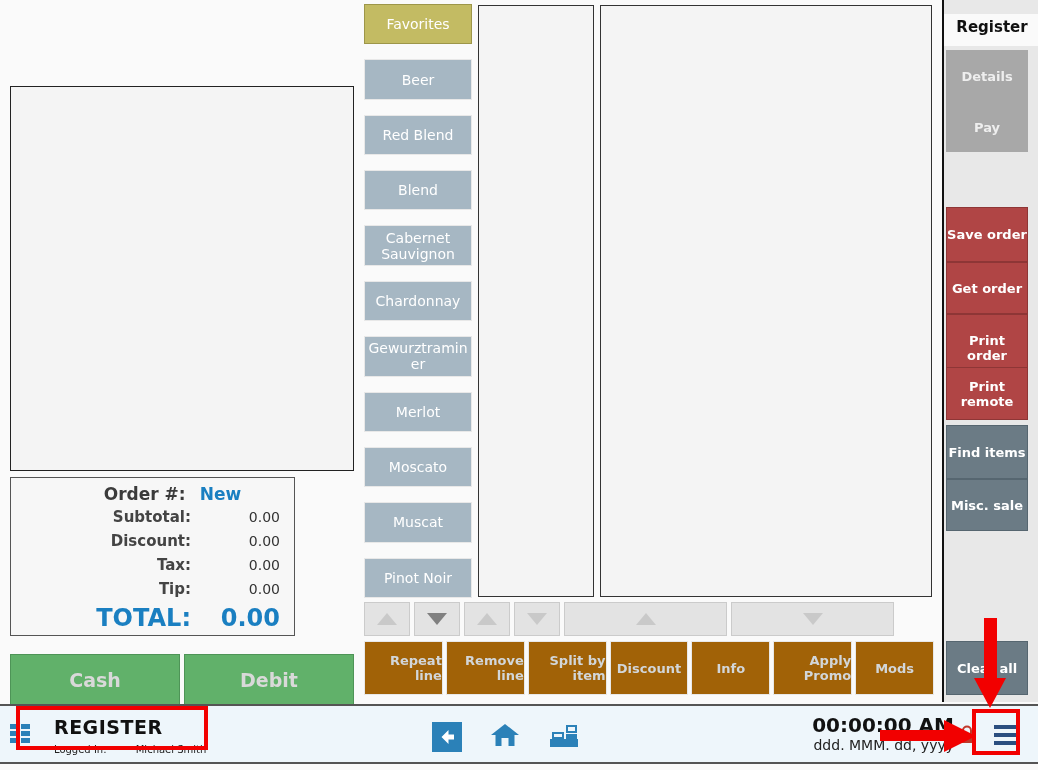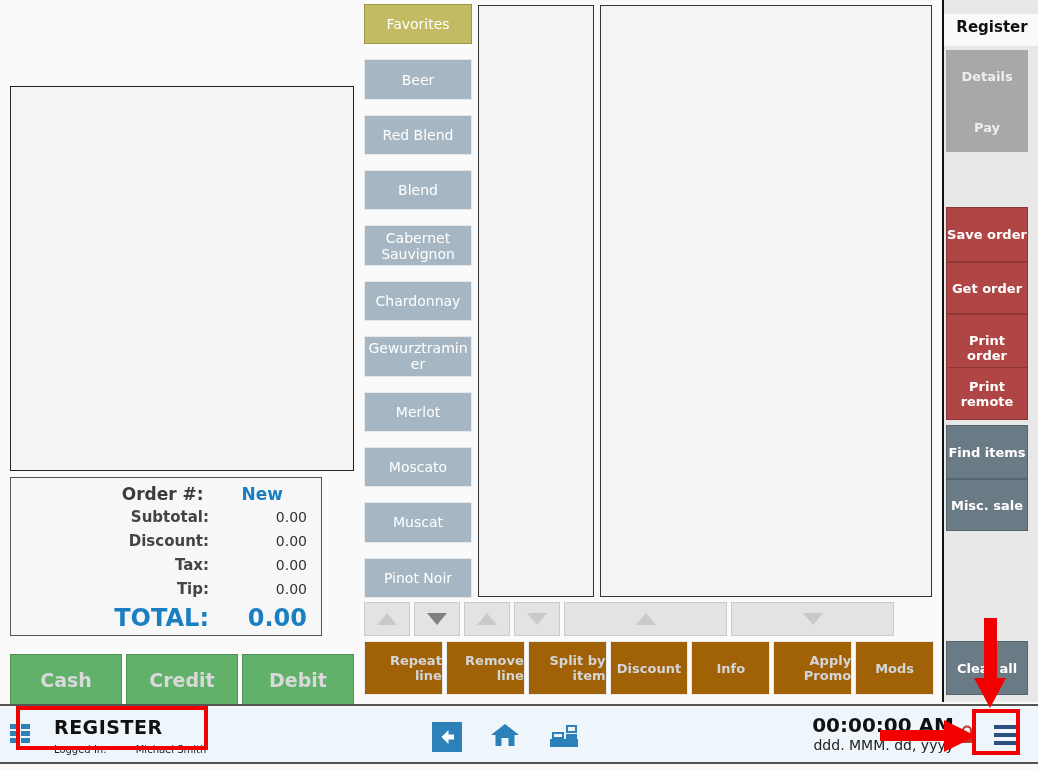--- a/index.html
+++ b/index.html
@@ -27,21 +27,21 @@
     height: 385px;
     background: #f4f4f4;
     border: 1px solid #222;
     box-sizing: border-box;
   }
 
   .totals-box {
     position: absolute;
     left: 10px;
     top: 477px;
-    width: 312px;
+    width: 285px;
     height: 159px;
     background: #f7f7f7;
     border: 1px solid #555;
     box-sizing: border-box;
     padding: 6px 14px 0 14px;
   }
   .tot-row {
     display: flex;
     align-items: baseline;
     justify-content: flex-end;
@@ -56,21 +56,21 @@
     padding-right: 6px;
   }
   .tot-row .val {
     font-size: 14px;
     color: #333;
     text-align: right;
     width: 100px;
   }
   .tot-row.order .lbl { font-size: 17px; color:#3b3b3b; }
   .tot-row.order .val {
-    font-size: 17px; font-weight: bold; color: #1a7fc1; text-align: center;
+    font-size: 17px; font-weight: bold; color: #1a7fc1; text-align: left;
     padding-left: 8px; width: 100px;
   }
   .tot-row.grand { height: 34px; }
   .tot-row.grand .lbl {
     font-size: 24px; font-weight: bold; color: #1a7fc1;
   }
   .tot-row.grand .val {
     font-size: 24px; font-weight: bold; color: #1a7fc1;
   }
 
@@ -366,21 +366,20 @@
       <span class="val">0.00</span>
     </div>
     <div class="tot-row grand">
       <span class="lbl">TOTAL:</span>
       <span class="val">0.00</span>
     </div>
   </div>
 
   <div class="pay-row">
     <div class="pay-btn">Cash</div>
-    <div class="pay-btn">Credit</div>
     <div class="pay-btn">Debit</div>
   </div>
 
   <div class="cat-col">
     <div class="cat-btn active">Favorites</div>
     <div class="cat-btn">Beer</div>
     <div class="cat-btn">Red Blend</div>
     <div class="cat-btn">Blend</div>
     <div class="cat-btn">Cabernet Sauvignon</div>
     <div class="cat-btn">Chardonnay</div>

